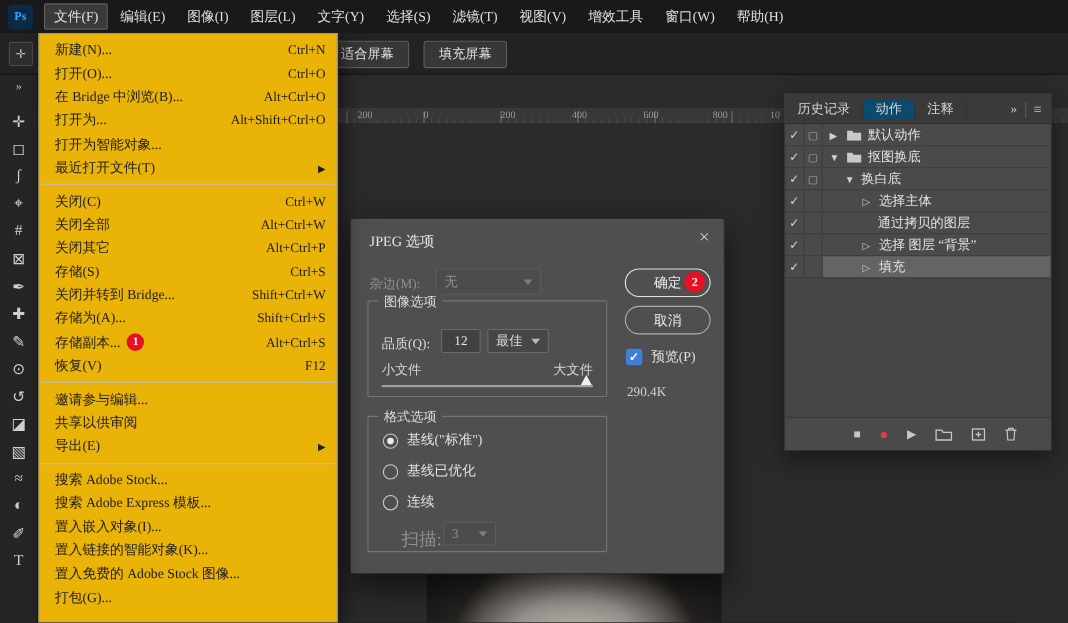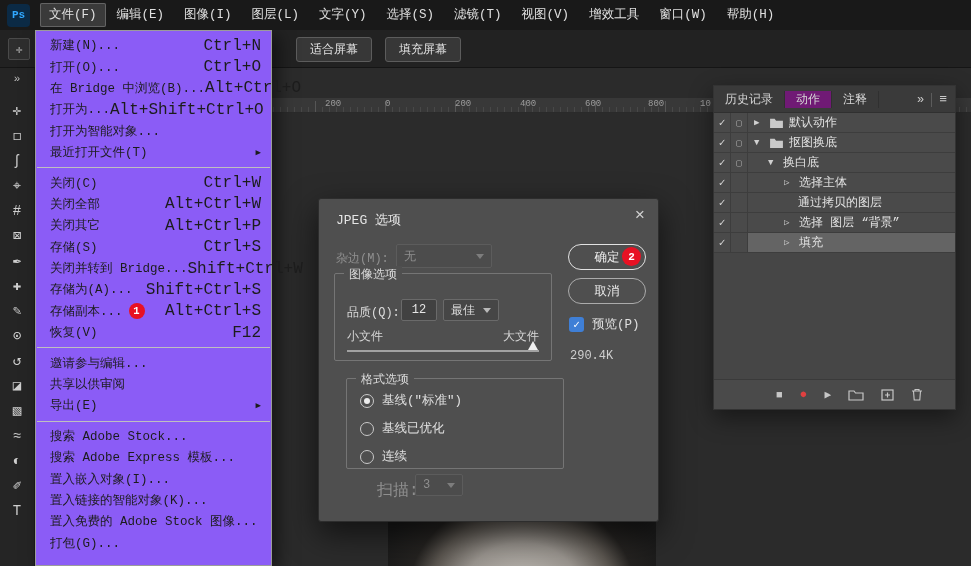--- a/index.html
+++ b/index.html
@@ -1,17 +1,17 @@
 <!DOCTYPE html>
 <html><head>
 <meta charset="utf-8">
 <style>
   * { margin:0; padding:0; box-sizing:border-box; }
   body { background:#111; font-family:"Liberation Sans", sans-serif; }
-  .screen { position:relative; width:971px; height:566px; overflow:hidden; background:#2b2b2b; font-family:Liberation Mono, monospace; }
+  .screen { position:relative; width:971px; height:566px; overflow:hidden; background:#2b2b2b; font-family:Liberation Serif, serif; }
 
   
   .menubar { position:absolute; top:0; left:0; right:0; height:30px; background:#191919; display:flex; align-items:center; z-index:60; }
   .app-logo { width:23px; height:23px; margin:0 9px 0 7px; border-radius:4px; background:#0b2a45; color:#31a8ff; font-size:11px; font-weight:bold; display:flex; align-items:center; justify-content:center; }
   .mb-item { height:24px; line-height:24px; padding:0 9px; margin:0 1px; color:#e0e0e0; font-size:12.5px; border-radius:2px; white-space:nowrap; }
   .mb-item.active { background:#3a3a3a; box-shadow:inset 0 0 0 1px #636363; }
 
   
   .optionsbar { position:absolute; top:30px; left:0; right:0; height:38px; background:#222222; border-bottom:1px solid #151515; z-index:8; }
   .preset-icon { position:absolute; left:8px; top:8px; width:22px; height:22px; background:#2e2e2e; border:1px solid #4a4a4a; border-radius:2px; color:#b9b9b9; font-size:11px; display:flex; align-items:center; justify-content:center; }
@@ -37,26 +37,26 @@
   .ruler span.ruler-label:nth-of-type(4){left:485px}
   .ruler span.ruler-label:nth-of-type(5){left:550px}
   .ruler span.ruler-label:nth-of-type(6){left:613px}
   .ruler span.ruler-label:nth-of-type(7){left:665px}
 
   
   .photo { position:absolute; left:388px; top:497px; width:268px; height:69px; z-index:4;
     background:radial-gradient(ellipse 150px 130px at 50% 142%, #c3bfb9 0%, #99948e 40%, #5a554f 62%, #242220 76%, #1a1a1a 100%); }
 
   
-  .file-menu { position:absolute; left:35px; top:30px; width:237px; bottom:0; background:#8b5cf6; border:1px solid #9b9b9b; box-shadow:6px 5px 16px rgba(0,0,0,.5); z-index:50; padding-top:4px; }
+  .file-menu { position:absolute; left:35px; top:30px; width:272px; bottom:0; background:#eab308; border:1px solid #9b9b9b; box-shadow:6px 5px 16px rgba(0,0,0,.5); z-index:50; padding-top:4px; }
   .fm-item { display:flex; align-items:center; height:21.4px; padding:0 10px 0 14px; font-size:12.5px; color:#1c1c1c; white-space:nowrap; }
   .fm-item.separator { height:1px; background:#bfbfbf; margin:4px 1px; padding:0; }
   .fm-badge { width:16px; height:16px; border-radius:50%; background:#e81123; color:#fff; font-size:10.5px; font-weight:bold; display:flex; align-items:center; justify-content:center; margin-left:6px; flex:0 0 auto; }
   .fm-right { margin-left:auto; display:flex; align-items:center; gap:4px; }
-  .fm-shortcut { font-size:16px; color:#1c1c1c; }
+  .fm-shortcut { font-size:12px; color:#1c1c1c; }
   .fm-arrow { font-size:9px; color:#1c1c1c; }
 
   
   .dialog { position:absolute; left:318px; top:198px; width:341px; height:324px; background:#4f4f4f; border:1px solid #2d2d2d; border-radius:3px; box-shadow:0 12px 32px rgba(0,0,0,.6); z-index:40; color:#ddd; }
   .dlg-title { position:absolute; left:17px; top:12px; font-size:13px; color:#e5e5e5; }
   .dlg-close { position:absolute; right:13px; top:7px; font-size:17px; color:#d2d2d2; }
   .dlg-matte-label { position:absolute; left:17px; top:51px; font-size:12px; color:#8f8f8f; }
   .select { display:flex; align-items:center; justify-content:space-between; padding:0 7px; border:1px solid #6a6a6a; border-radius:2px; background:#464646; font-size:12px; color:#dcdcdc; }
   .select.disabled { color:#8f8f8f; background:#4c4c4c; border-color:#5c5c5c; }
   .caret { width:0; height:0; border-left:4px solid transparent; border-right:4px solid transparent; border-top:5px solid #b9b9b9; }
@@ -65,21 +65,21 @@
   .btn { position:absolute; left:249px; width:78px; height:26px; border-radius:14px; display:flex; align-items:center; justify-content:center; font-size:12.5px; color:#ececec; }
   .btn.ok { top:45px; border:1.5px solid #e2e2e2; }
   .btn.cancel { top:79px; border:1px solid #ababab; }
   .ok-badge { position:absolute; left:303px; top:48px; width:19px; height:19px; border-radius:50%; background:#e81123; color:#fff; font-size:11px; font-weight:bold; display:flex; align-items:center; justify-content:center; z-index:2; }
   .preview-row { position:absolute; left:250px; top:117px; display:flex; align-items:center; gap:8px; }
   .checkbox { width:15px; height:15px; border-radius:3px; background:#3f7fd6; color:#fff; font-size:11px; font-weight:bold; display:flex; align-items:center; justify-content:center; }
   .preview-label { font-size:12.5px; color:#e0e0e0; }
   .file-size { position:absolute; left:251px; top:150px; font-size:12px; color:#cfcfcf; }
   .group { position:absolute; left:15px; width:218px; border:1px solid #757575; border-radius:2px; }
   .group.image { top:74px; height:88px; }
-  .group.format { top:179px; height:91px;margin-left:12px; }
+  .group.format { top:179px; height:124px; }
   .legend { position:absolute; top:-8px; left:9px; background:#4f4f4f; padding:0 5px; font-size:12px; color:#dadada; }
   .quality-label { position:absolute; left:12px; top:30px; font-size:12px; color:#dcdcdc; }
   .quality-input { position:absolute; left:66px; top:25px; width:36px; height:22px; background:#414141; border:1px solid #6a6a6a; border-radius:2px; display:flex; align-items:center; justify-content:center; font-size:12px; color:#e6e6e6; }
   .quality-select { position:absolute; left:108px; top:25px; width:56px; height:22px; }
   .size-small { position:absolute; left:12px; top:54px; font-size:12px; color:#d6d6d6; }
   .size-large { position:absolute; right:12px; top:54px; font-size:12px; color:#d6d6d6; }
   .slider-track { position:absolute; left:12px; right:12px; top:76px; height:2px; background:#a2a2a2; }
   .slider-handle { position:absolute; right:13px; top:67px; width:0; height:0; border-left:5.5px solid transparent; border-right:5.5px solid transparent; border-bottom:9px solid #f0f0f0; }
   .radio-row { position:absolute; left:13px; display:flex; align-items:center; gap:8px; font-size:12.5px; color:#e0e0e0; height:15px; }
   .group.format label.radio-row:nth-of-type(1){ top:14px; }
@@ -87,21 +87,21 @@
   .group.format label.radio-row:nth-of-type(3){ top:70px; }
   .radio { width:14px; height:14px; border-radius:50%; border:1.5px solid #c9c9c9; display:flex; align-items:center; justify-content:center; flex:0 0 auto; }
   .radio .dot { width:6px; height:6px; border-radius:50%; background:#ededed; }
   .scans-label { position:absolute; left:30px; top:101px; font-size:16px; color:#8f8f8f; }
   .scans-select { position:absolute; left:68px; top:95px; width:48px; height:22px; }
 
   
   .actions-panel { position:absolute; left:713px; top:85px; width:243px; height:325px; background:#4a4a4a; border:1px solid #333333; box-shadow:0 8px 22px rgba(0,0,0,.45); z-index:30; display:flex; flex-direction:column; }
   .ap-header { height:27px; background:#3a3a3a; display:flex; align-items:center; border-bottom:1px solid #303030; flex:0 0 auto; }
   .ap-tab { padding:0 11px; display:flex; align-items:center; font-size:12px; color:#d4d4d4; background:#3a3a3a; border-right:1px solid #303030; white-space:nowrap; }
-  .ap-tab.active { background:#701a75; }
+  .ap-tab.active { background:#0c4a6e; }
   .ap-header-right { margin-left:auto; display:flex; align-items:center; gap:7px; padding:0 8px; color:#c9c9c9; }
   .ap-vdiv { width:1px; height:14px; background:#5c5c5c; }
   .ap-collapse { font-size:12px; }
   .ap-menu { font-size:13px; }
   .ap-list { flex:1; overflow:hidden; background:#464646; }
   .ap-row { display:flex; height:20px; align-items:stretch; border-bottom:1px solid #3d3d3d; background:#4a4a4a; font-size:12px; color:#e2e2e2; }
   .ap-check { width:17px; display:flex; align-items:center; justify-content:center; border-right:1px solid #3d3d3d; color:#d6d6d6; font-size:11px; flex:0 0 auto; }
   .ap-toggle { width:17px; display:flex; align-items:center; justify-content:center; border-right:1px solid #3d3d3d; color:#a8a8a8; font-size:10px; flex:0 0 auto; }
   .ap-body { flex:1; display:flex; align-items:center; gap:5px; padding-left:6px; overflow:hidden; }
   .lvl-1 .ap-body { padding-left:20px; }

